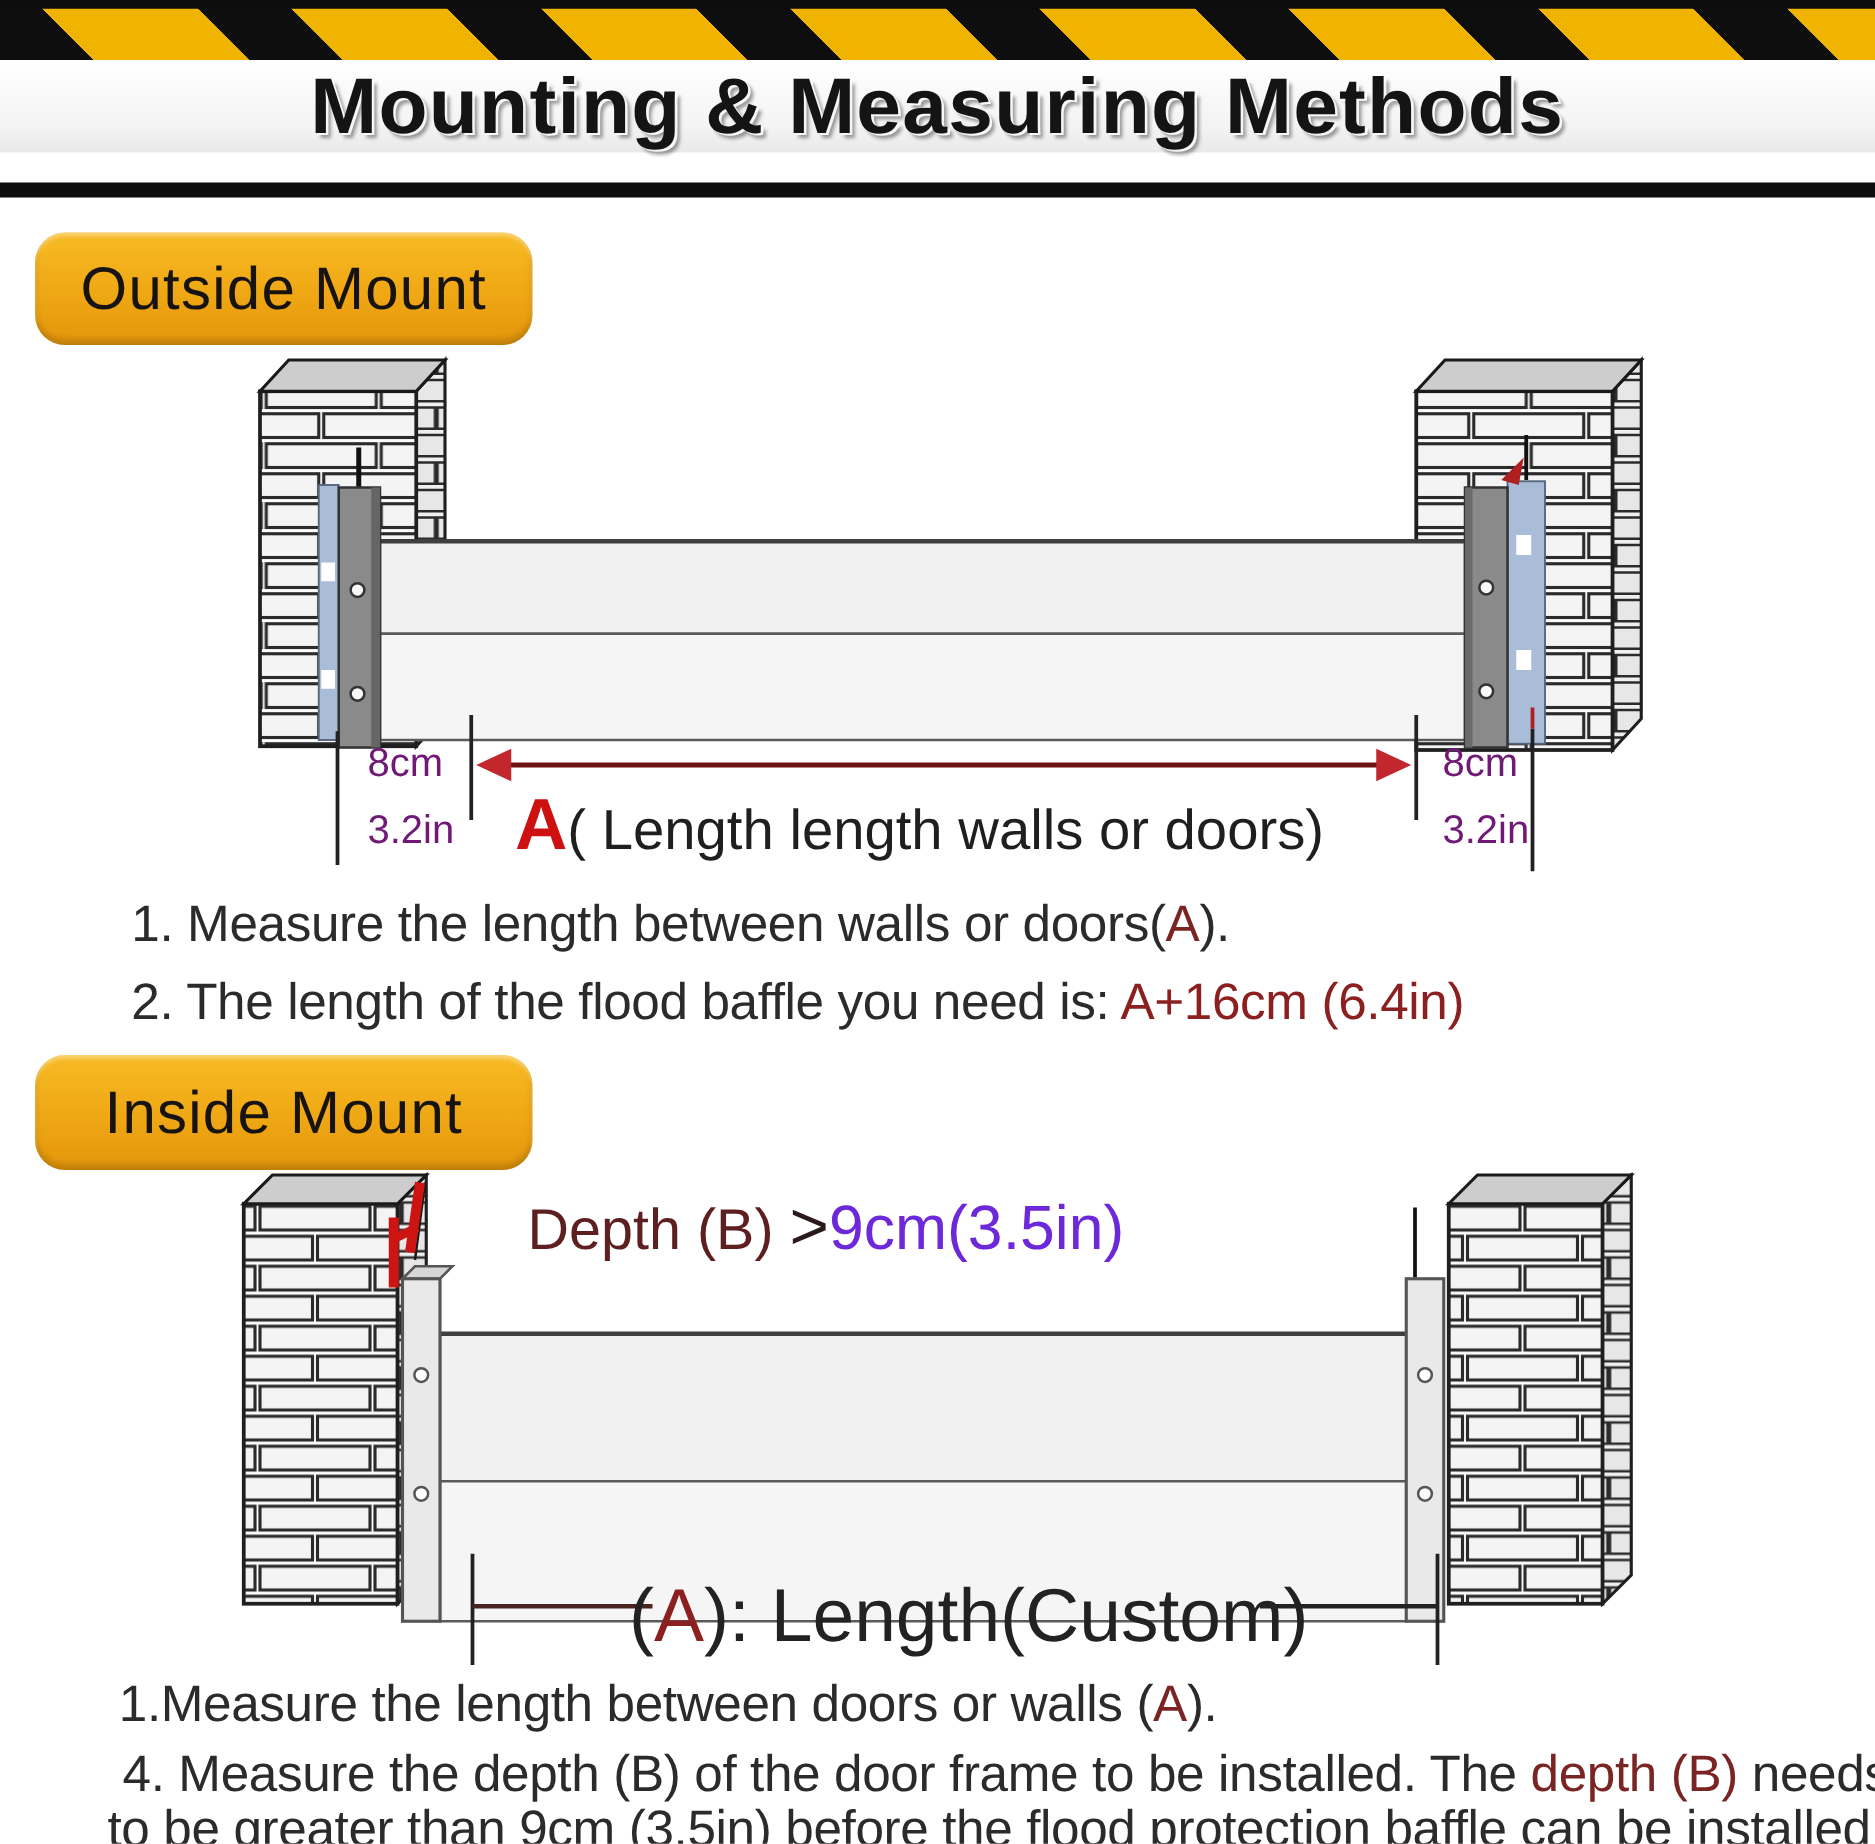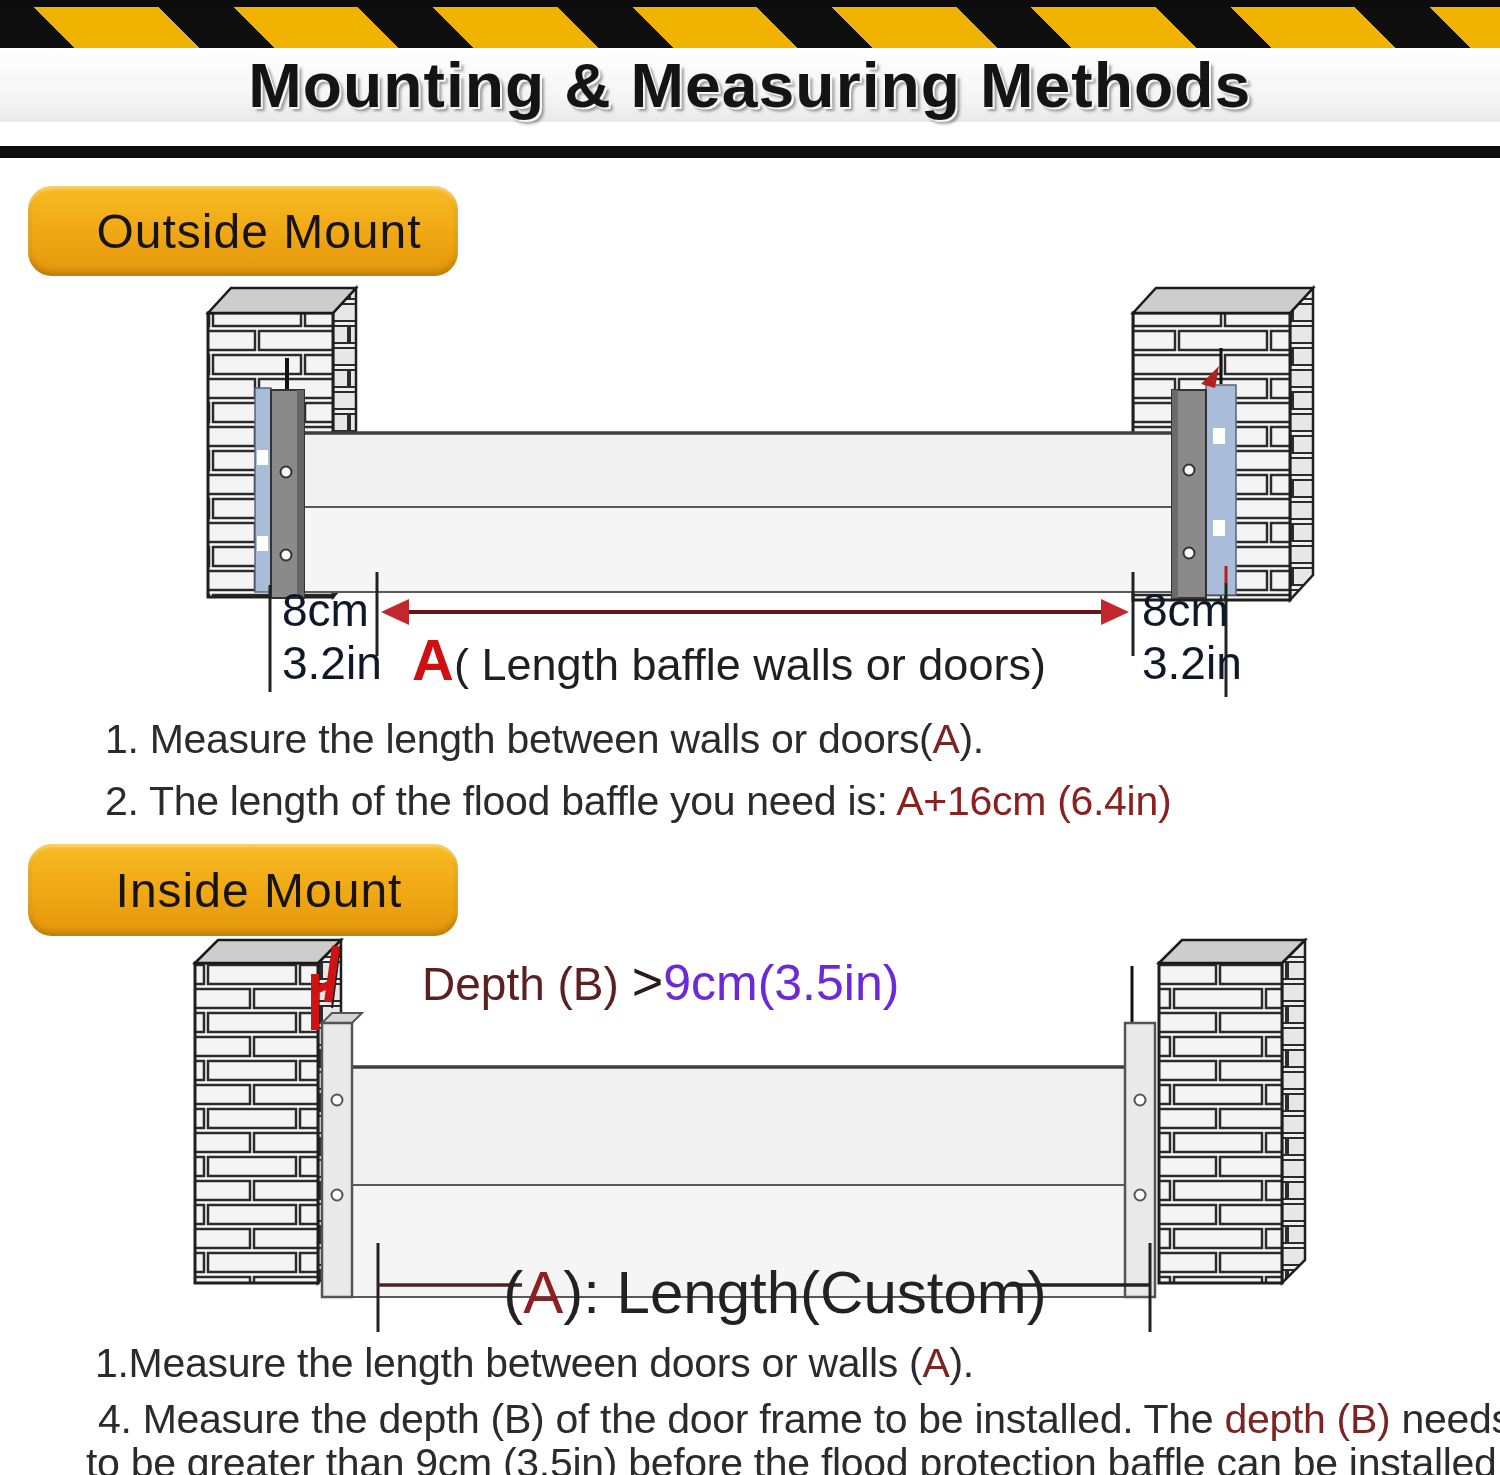--- a/index.html
+++ b/index.html
@@ -12,24 +12,24 @@
   .title-zone{left:0;top:48px;width:1500px;height:74px;
     background:linear-gradient(180deg,#ffffff 0%,#f4f4f4 70%,#e9e9e9 100%);
     display:flex;align-items:center;justify-content:center;}
   .title-zone .t{font-size:63px;font-weight:700;letter-spacing:1px;color:#141414;
     text-shadow:2px 2px 0 rgba(255,255,255,.9),4px 4px 3px rgba(0,0,0,.38);
     transform:scaleX(1.02);white-space:nowrap;}
   .header-blackbar{left:0;top:146px;width:1500px;height:12px;background:#0d0d0d;}
   
   .pill{background:linear-gradient(180deg,#f7bb24 0%,#efa714 55%,#e3960b 100%);
     border-radius:24px;display:flex;align-items:center;justify-content:center;
-    box-shadow:inset 0 3px 3px rgba(255,255,255,.35),inset 0 -4px 6px rgba(0,0,0,.18);padding-left:32px;}
+    box-shadow:inset 0 3px 3px rgba(255,255,255,.35),inset 0 -4px 6px rgba(0,0,0,.18);}
   .pill span{font-size:48px;color:#171310;letter-spacing:1px;white-space:nowrap;}
   
-  .dimpair{color:#0f172a;font-size:46px;line-height:53px;white-space:nowrap;}
+  .dimpair{color:#701a75;font-size:32px;line-height:53px;white-space:nowrap;margin-left:12px;}
   .dim-a{white-space:nowrap;font-size:45px;color:#1f1f1f;}
   .dim-a .bigA{font-size:58px;font-weight:700;color:#ce1110;}
   .depth-label{white-space:nowrap;}
   .depth-label .d1{font-size:46px;color:#5d1f1f;}
   .depth-label .gt{font-size:54px;color:#2a1a1a;font-weight:400;}
   .depth-label .d2{font-size:50px;color:#6d28d9;}
   .inside-dim{white-space:nowrap;font-size:60px;color:#222;}
   .inside-dim .mA{color:#8c2020;}
   
   .instr{white-space:nowrap;font-size:41px;color:#2b2b2b;letter-spacing:-0.3px;}
@@ -122,21 +122,21 @@
 
 <div class="abs dimpair" style="left:282px;top:584px;">
   <div>8cm</div>
   <div>3.2in</div>
 </div>
 <div class="abs dimpair" style="left:1142px;top:584px;">
   <div>8cm</div>
   <div>3.2in</div>
 </div>
 <div class="abs dim-a" style="left:412px;top:626px;">
-  <span class="bigA">A</span><span>( Length baffle walls or doors)</span>
+  <span class="bigA">A</span><span>( Length length walls or doors)</span>
 </div>
 
 <div class="abs instr" style="left:105px;top:716px;">
   <span>1. Measure the length between walls or doors(</span><span class="mA">A</span><span>).</span>
 </div>
 <div class="abs instr" style="left:105px;top:778px;">
   <span>2. The length of the flood baffle you need is: </span><span class="red">A+16cm (6.4in)</span>
 </div>
 
 <div class="abs pill" style="left:28px;top:844px;width:398px;height:92px;">

